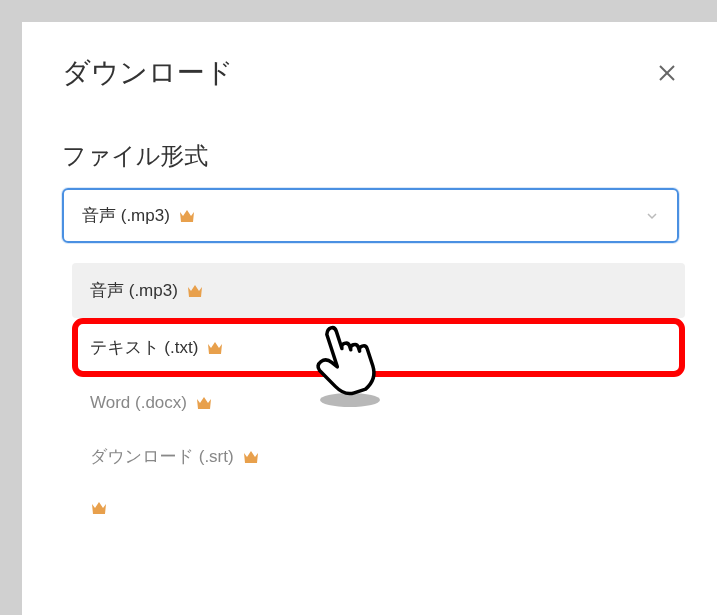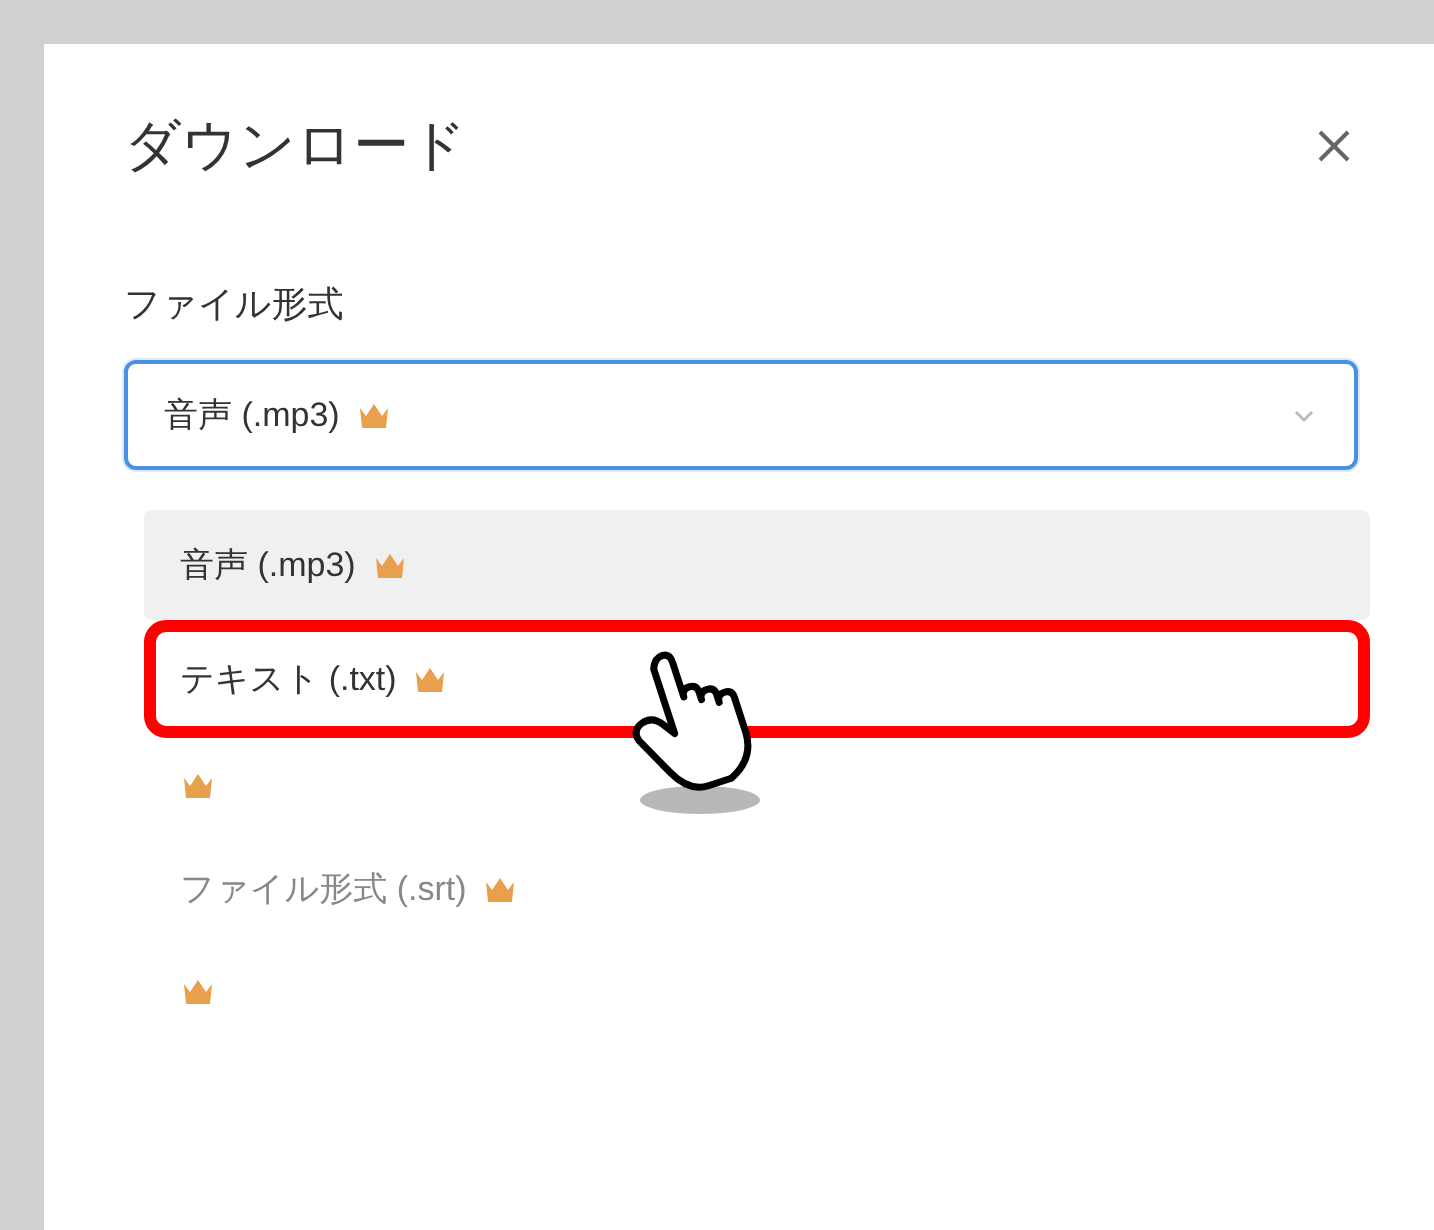--- a/index.html
+++ b/index.html
@@ -41,21 +41,21 @@
       align-items: center;
       justify-content: center;
     }
     .close-btn svg {
       width: 18px;
       height: 18px;
       stroke: #666;
       stroke-width: 2;
     }
     .field-label {
-      font-size: 18px;
+      font-size: 24px;
       color: #333;
       margin-bottom: 16px;
     }
     .select-box {
       border: 2px solid #4a90e2;
       border-radius: 6px;
       padding: 14px 18px;
       display: flex;
       align-items: center;
       justify-content: space-between;
@@ -158,28 +158,29 @@
     </div>
     <div class="dropdown-item highlighted-wrap">
       <span>テキスト (.txt)</span>
       <span class="crown-icon">
         <svg viewBox="0 0 18 16" fill="#e8a04c">
             <path d="M2 4 L5 8 L9 2 L13 8 L16 4 L15 14 L3 14 Z"></path>
           </svg>
       </span>
     </div>
     <div class="dropdown-item normal">
+      <span>Word (.docx)</span>
       <span class="crown-icon">
         <svg viewBox="0 0 18 16" fill="#e8a04c">
             <path d="M2 4 L5 8 L9 2 L13 8 L16 4 L15 14 L3 14 Z"></path>
           </svg>
       </span>
     </div>
     <div class="dropdown-item normal">
-      <span>ファイル形式 (.srt)</span>
+      <span>ダウンロード (.srt)</span>
       <span class="crown-icon">
         <svg viewBox="0 0 18 16" fill="#e8a04c">
             <path d="M2 4 L5 8 L9 2 L13 8 L16 4 L15 14 L3 14 Z"></path>
           </svg>
       </span>
     </div>
     <div class="dropdown-item normal">
       <span class="crown-icon">
         <svg viewBox="0 0 18 16" fill="#e8a04c">
             <path d="M2 4 L5 8 L9 2 L13 8 L16 4 L15 14 L3 14 Z"></path>

